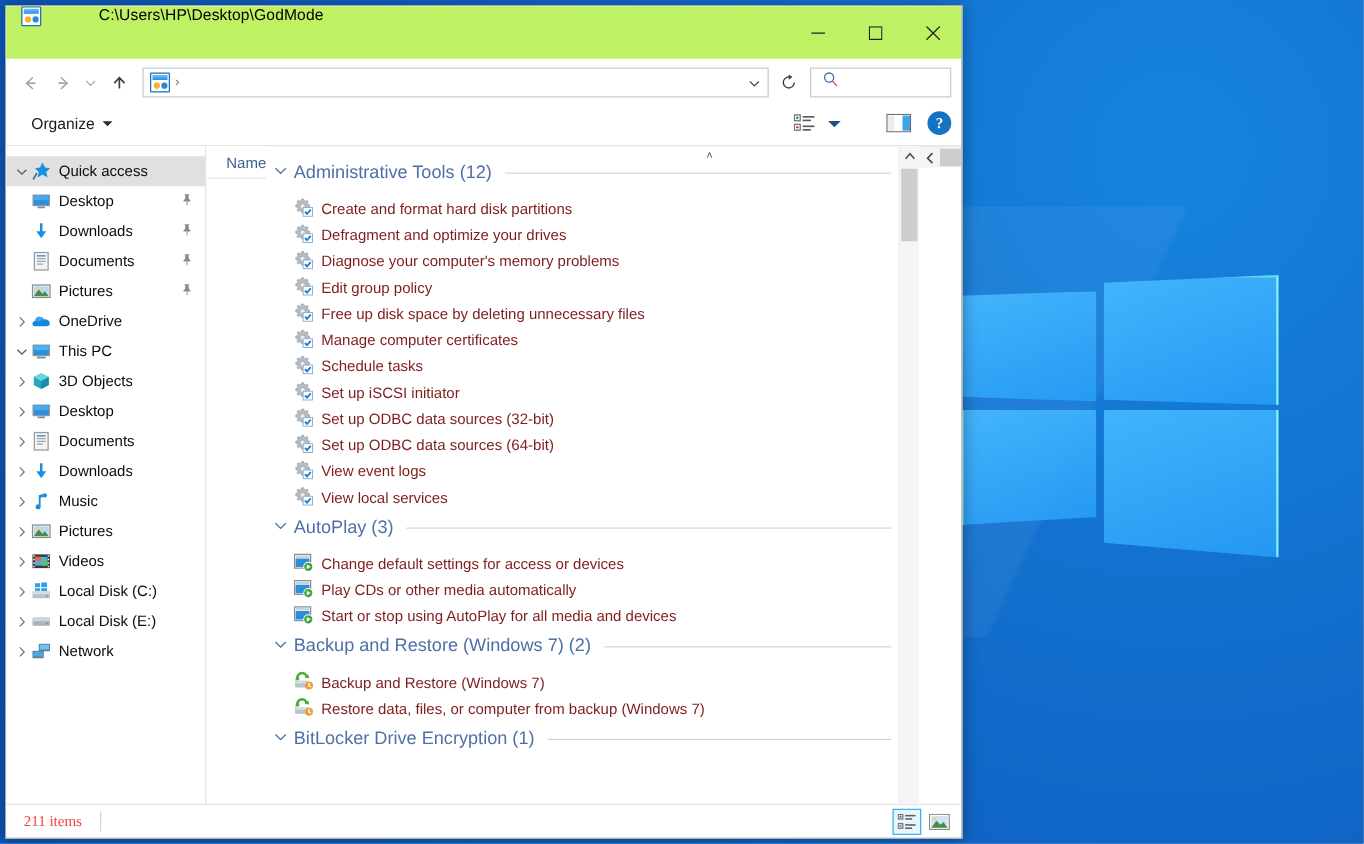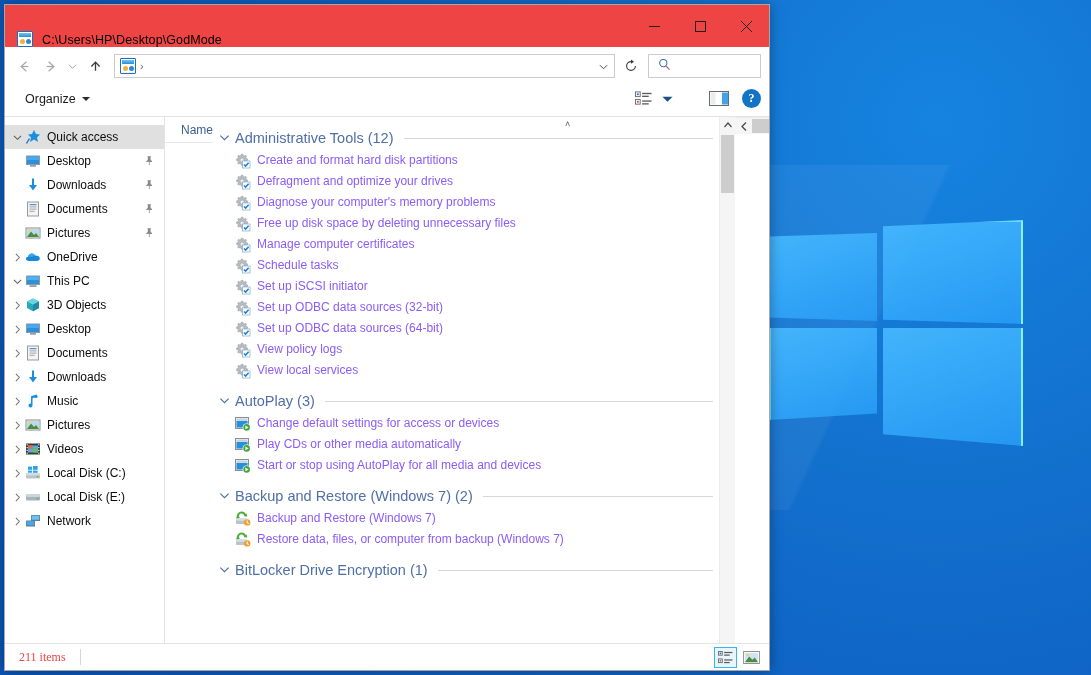--- a/index.html
+++ b/index.html
@@ -51,23 +51,24 @@
     background: #ffffff;
     border: 1px solid #a8a8a8;
     box-shadow: 0 0 12px rgba(0,0,0,.35);
     display: flex; flex-direction: column;
     overflow: hidden;
   }
 
   
   #titlebar {
     height: 42px; flex: 0 0 42px;
-    display: flex; align-items: flex-end;
-    background: #ef4444;
+    display: flex; align-items: flex-start;
+    background: #bef264;
     position: relative;
+    gap: 37px;
   }
   #title-icon {
     width: 16px; height: 16px; margin-left: 12px; margin-right: 9px;
     position: relative; flex: 0 0 16px;
   }
   .gm-icon {
     width: 100%; height: 100%;
     background: #ffffff;
     border: 1px solid #1a6fbf;
     border-radius: 1px;
@@ -221,22 +222,22 @@
   }
   .group-chev { color: #4a6fa5; font-size: 11px; width: 16px; flex: 0 0 16px; }
   .group-title {
     font-size: 14.5px; color: #4f6fa8; white-space: nowrap;
     font-weight: 400;
   }
   .group-rule {
     flex: 1 1 auto; height: 1px; background: #d7d7d7; margin: 0 6px 0 10px;
   }
   .row {
-    display: flex; align-items: flex-start; height: 21px;
-    padding-left: 22px; font-size: 12px; color: #8b5cf6;
+    display: flex; align-items: flex-end; height: 21px;
+    padding-left: 22px; font-size: 12px; color: #7f1d1d;
     white-space: nowrap;
   }
   .row-ico { width: 16px; height: 16px; flex: 0 0 16px; margin-right: 6px; }
 
   
   #vscroll {
     width: 16px; flex: 0 0 16px; background: #f5f5f5;
     border-left: 1px solid #ededed; position: relative;
   }
   .sb-arrow {
@@ -700,20 +701,29 @@
                 </svg></span>
               <span>Diagnose your computer's memory problems</span>
             </div>
             <div class="row">
               <span class="row-ico"><svg viewBox="0 0 16 16" width="16" height="16">
                   <path d="M6.3 1.2 l1.6 0 .3 1.3 1.2 .5 1.1-.8 1.1 1.1-.8 1.1 .5 1.2 1.3 .3 0 1.6-1.3 .3-.5 1.2 .8 1.1-1.1 1.1-1.1-.8-1.2 .5-.3 1.3-1.6 0-.3-1.3-1.2-.5-1.1 .8-1.1-1.1 .8-1.1-.5-1.2-1.3-.3 0-1.6 1.3-.3 .5-1.2-.8-1.1 1.1-1.1 1.1 .8 1.2-.5z" fill="#b7bdc3" stroke="#8d949b" stroke-width="0.5"></path>
                   <circle cx="7.1" cy="7.1" r="2.1" fill="#eceff1" stroke="#8d949b" stroke-width="0.5"></circle>
                   <rect x="7.5" y="8" width="7.5" height="7" fill="#ffffff" stroke="#7fa8c8" stroke-width="0.7"></rect>
                   <path d="M9 11.4 L10.6 13.1 L13.6 9.7" stroke="#1a7fd4" stroke-width="1.5" fill="none"></path>
                 </svg></span>
+              <span>Edit group policy</span>
+            </div>
+            <div class="row">
+              <span class="row-ico"><svg viewBox="0 0 16 16" width="16" height="16">
+                  <path d="M6.3 1.2 l1.6 0 .3 1.3 1.2 .5 1.1-.8 1.1 1.1-.8 1.1 .5 1.2 1.3 .3 0 1.6-1.3 .3-.5 1.2 .8 1.1-1.1 1.1-1.1-.8-1.2 .5-.3 1.3-1.6 0-.3-1.3-1.2-.5-1.1 .8-1.1-1.1 .8-1.1-.5-1.2-1.3-.3 0-1.6 1.3-.3 .5-1.2-.8-1.1 1.1-1.1 1.1 .8 1.2-.5z" fill="#b7bdc3" stroke="#8d949b" stroke-width="0.5"></path>
+                  <circle cx="7.1" cy="7.1" r="2.1" fill="#eceff1" stroke="#8d949b" stroke-width="0.5"></circle>
+                  <rect x="7.5" y="8" width="7.5" height="7" fill="#ffffff" stroke="#7fa8c8" stroke-width="0.7"></rect>
+                  <path d="M9 11.4 L10.6 13.1 L13.6 9.7" stroke="#1a7fd4" stroke-width="1.5" fill="none"></path>
+                </svg></span>
               <span>Free up disk space by deleting unnecessary files</span>
             </div>
             <div class="row">
               <span class="row-ico"><svg viewBox="0 0 16 16" width="16" height="16">
                   <path d="M6.3 1.2 l1.6 0 .3 1.3 1.2 .5 1.1-.8 1.1 1.1-.8 1.1 .5 1.2 1.3 .3 0 1.6-1.3 .3-.5 1.2 .8 1.1-1.1 1.1-1.1-.8-1.2 .5-.3 1.3-1.6 0-.3-1.3-1.2-.5-1.1 .8-1.1-1.1 .8-1.1-.5-1.2-1.3-.3 0-1.6 1.3-.3 .5-1.2-.8-1.1 1.1-1.1 1.1 .8 1.2-.5z" fill="#b7bdc3" stroke="#8d949b" stroke-width="0.5"></path>
                   <circle cx="7.1" cy="7.1" r="2.1" fill="#eceff1" stroke="#8d949b" stroke-width="0.5"></circle>
                   <rect x="7.5" y="8" width="7.5" height="7" fill="#ffffff" stroke="#7fa8c8" stroke-width="0.7"></rect>
                   <path d="M9 11.4 L10.6 13.1 L13.6 9.7" stroke="#1a7fd4" stroke-width="1.5" fill="none"></path>
                 </svg></span>
               <span>Manage computer certificates</span>
@@ -754,21 +764,21 @@
                 </svg></span>
               <span>Set up ODBC data sources (64-bit)</span>
             </div>
             <div class="row">
               <span class="row-ico"><svg viewBox="0 0 16 16" width="16" height="16">
                   <path d="M6.3 1.2 l1.6 0 .3 1.3 1.2 .5 1.1-.8 1.1 1.1-.8 1.1 .5 1.2 1.3 .3 0 1.6-1.3 .3-.5 1.2 .8 1.1-1.1 1.1-1.1-.8-1.2 .5-.3 1.3-1.6 0-.3-1.3-1.2-.5-1.1 .8-1.1-1.1 .8-1.1-.5-1.2-1.3-.3 0-1.6 1.3-.3 .5-1.2-.8-1.1 1.1-1.1 1.1 .8 1.2-.5z" fill="#b7bdc3" stroke="#8d949b" stroke-width="0.5"></path>
                   <circle cx="7.1" cy="7.1" r="2.1" fill="#eceff1" stroke="#8d949b" stroke-width="0.5"></circle>
                   <rect x="7.5" y="8" width="7.5" height="7" fill="#ffffff" stroke="#7fa8c8" stroke-width="0.7"></rect>
                   <path d="M9 11.4 L10.6 13.1 L13.6 9.7" stroke="#1a7fd4" stroke-width="1.5" fill="none"></path>
                 </svg></span>
-              <span>View policy logs</span>
+              <span>View event logs</span>
             </div>
             <div class="row">
               <span class="row-ico"><svg viewBox="0 0 16 16" width="16" height="16">
                   <path d="M6.3 1.2 l1.6 0 .3 1.3 1.2 .5 1.1-.8 1.1 1.1-.8 1.1 .5 1.2 1.3 .3 0 1.6-1.3 .3-.5 1.2 .8 1.1-1.1 1.1-1.1-.8-1.2 .5-.3 1.3-1.6 0-.3-1.3-1.2-.5-1.1 .8-1.1-1.1 .8-1.1-.5-1.2-1.3-.3 0-1.6 1.3-.3 .5-1.2-.8-1.1 1.1-1.1 1.1 .8 1.2-.5z" fill="#b7bdc3" stroke="#8d949b" stroke-width="0.5"></path>
                   <circle cx="7.1" cy="7.1" r="2.1" fill="#eceff1" stroke="#8d949b" stroke-width="0.5"></circle>
                   <rect x="7.5" y="8" width="7.5" height="7" fill="#ffffff" stroke="#7fa8c8" stroke-width="0.7"></rect>
                   <path d="M9 11.4 L10.6 13.1 L13.6 9.7" stroke="#1a7fd4" stroke-width="1.5" fill="none"></path>
                 </svg></span>
               <span>View local services</span>
             </div>

